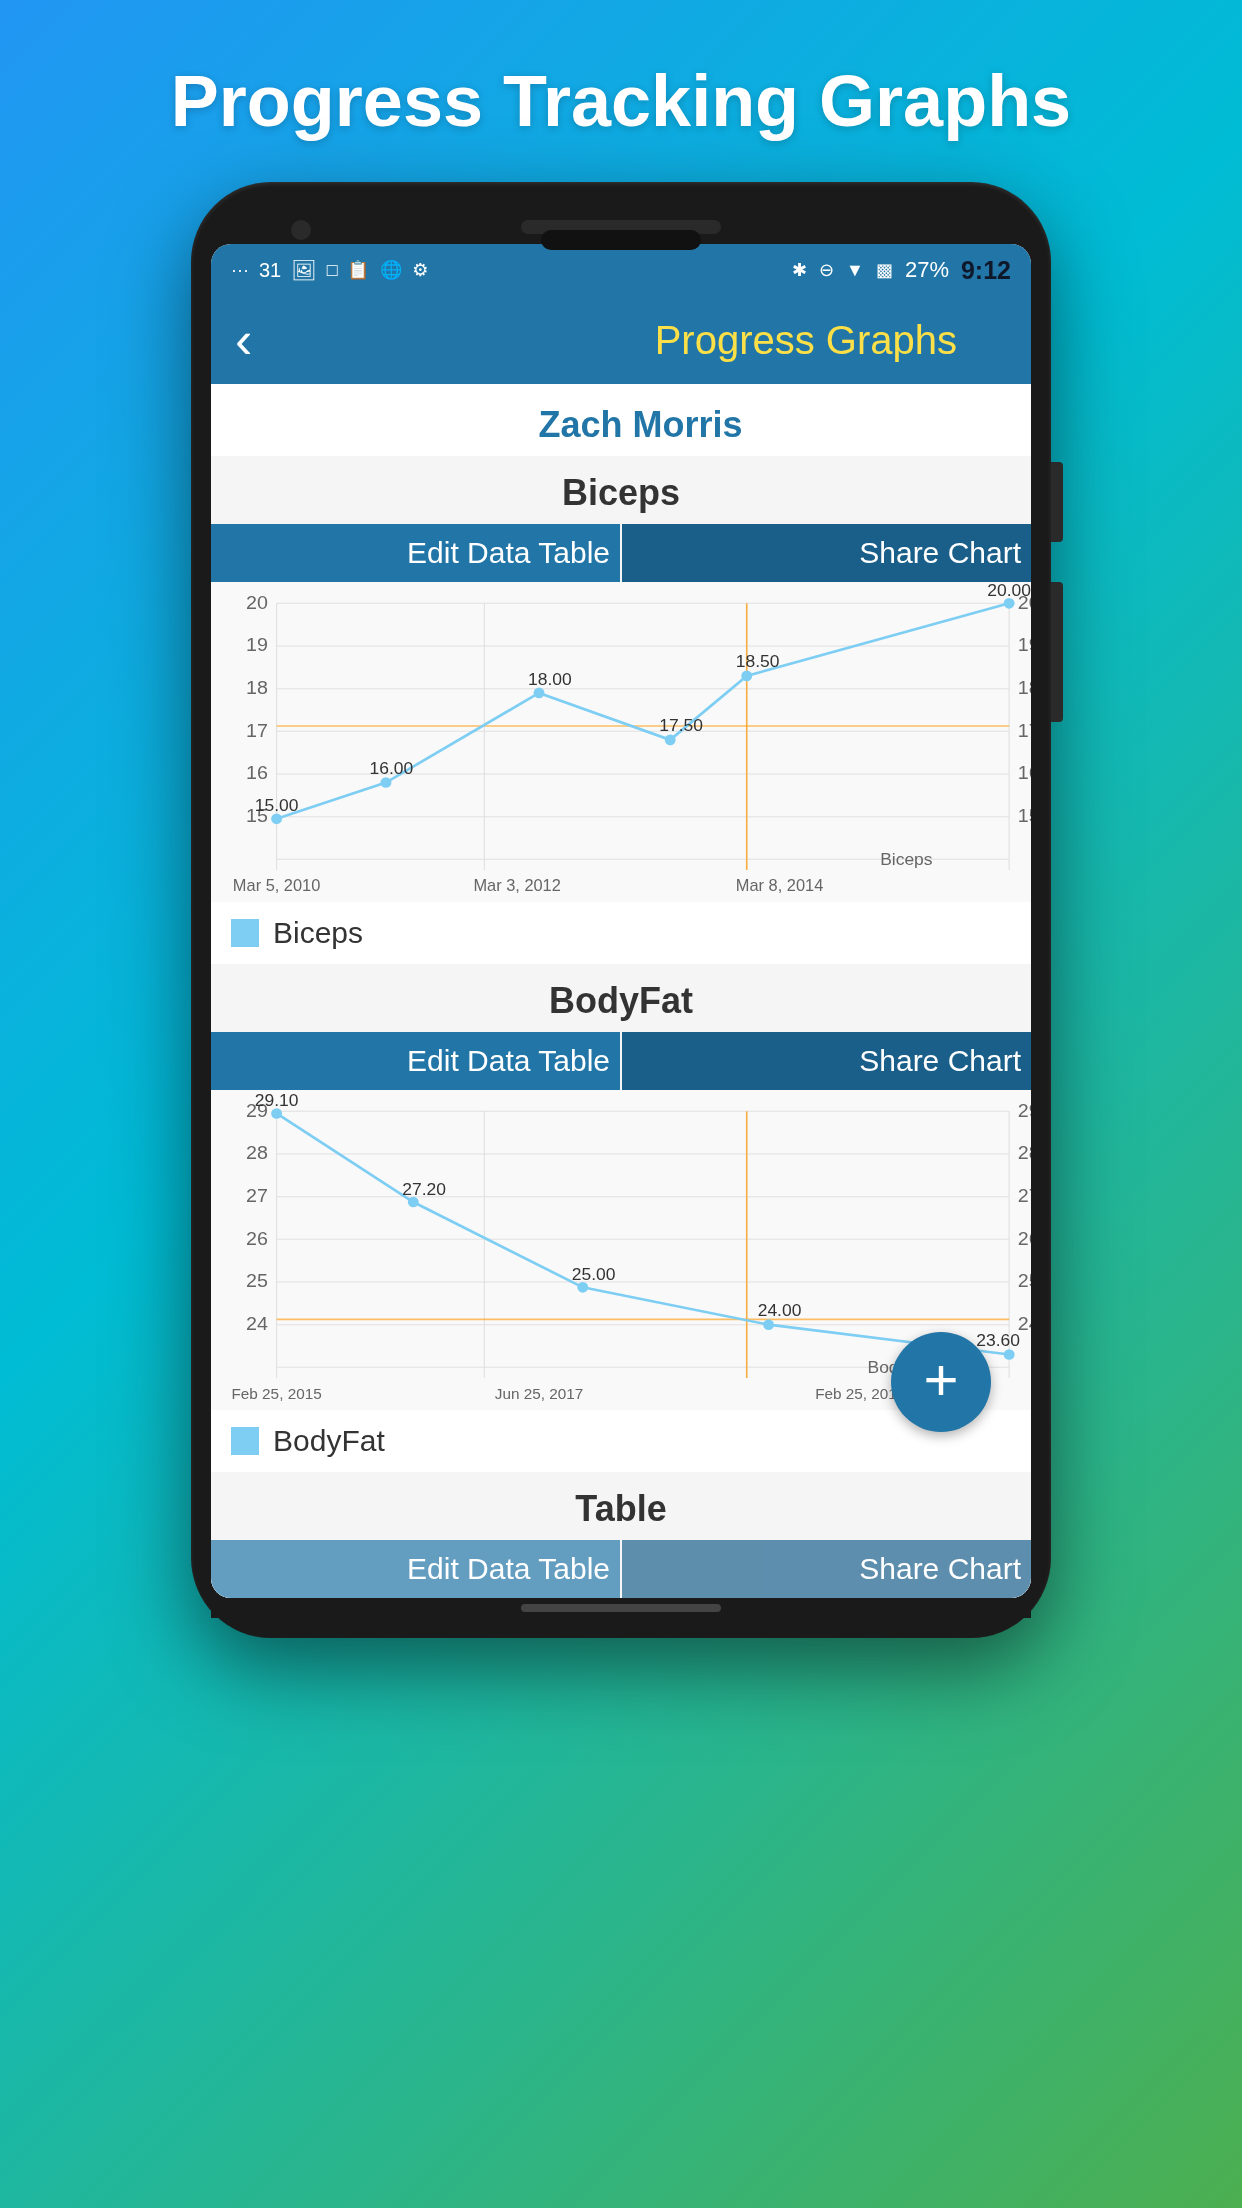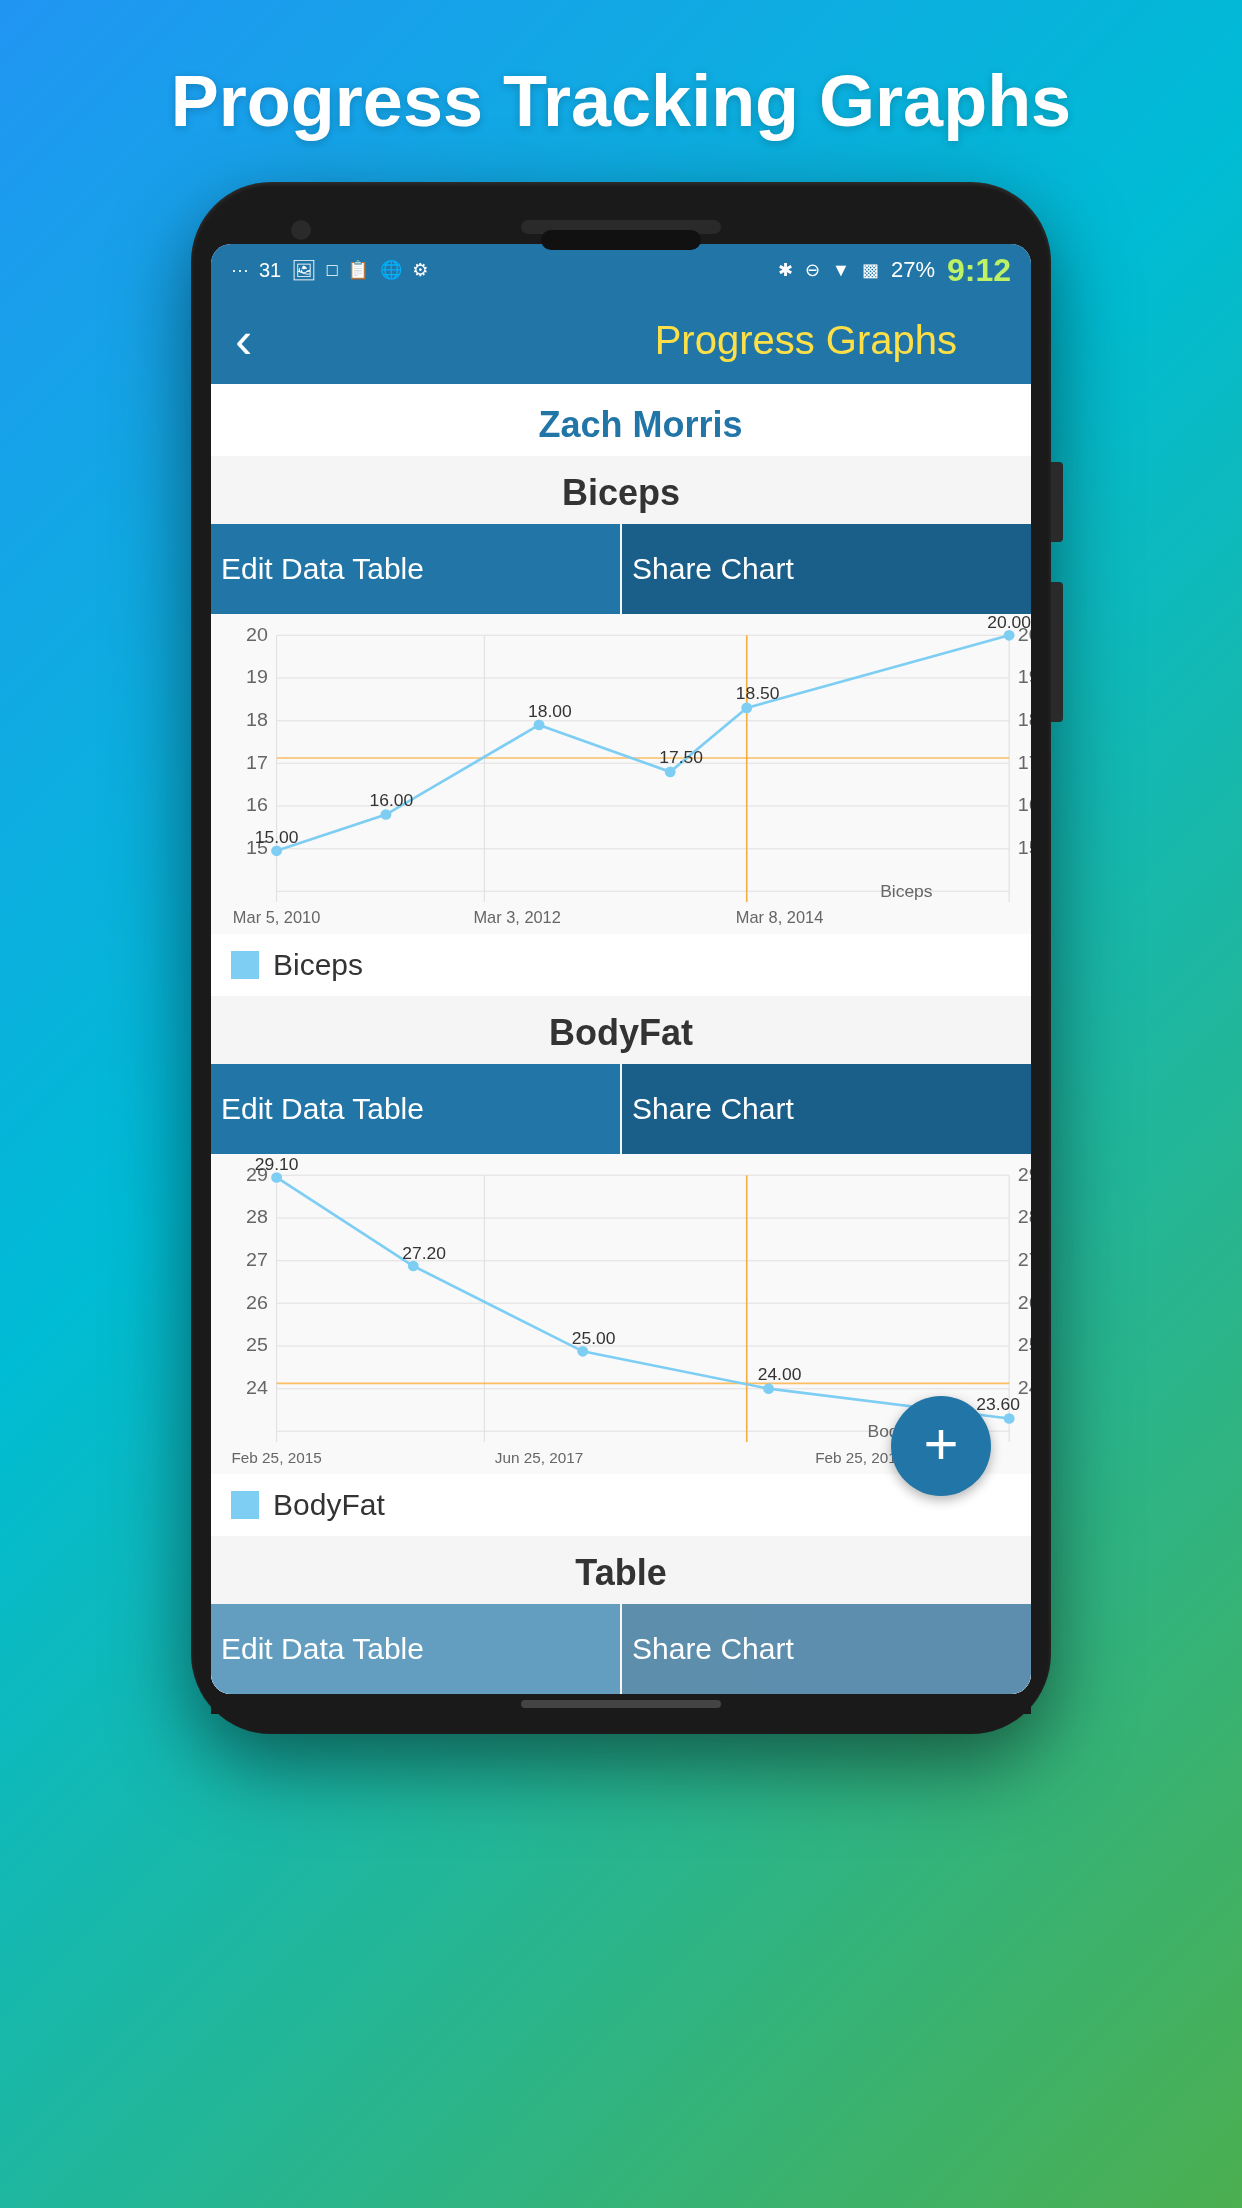--- a/index.html
+++ b/index.html
@@ -102,22 +102,22 @@
       font-size: 22px;
     }
 
     .status-right {
       display: flex;
       gap: 12px;
       align-items: center;
     }
 
     .status-time {
-      color: #bef264;
-      font-size: 32px;
+      color: #0f172a;
+      font-size: 25px;
       font-weight: 600;
     }
 
     .status-battery {
       color: white;
       font-size: 22px;
     }
 
     
     .app-bar {
@@ -178,25 +178,25 @@
     }
 
     .chart-buttons {
       display: flex;
       padding: 0;
       background: #f5f5f5;
     }
 
     .chart-btn {
       flex: 1;
-      padding: 28px 10px;
+      padding: 12px 10px;
       font-size: 30px;
       font-weight: 500;
       color: white;
-      text-align: left;
+      text-align: right;
       cursor: pointer;
       border: none;
       outline: none;
     }
 
     .btn-edit {
       background: #2276a7;
       margin: 0 2px 0 0;
     }
 

